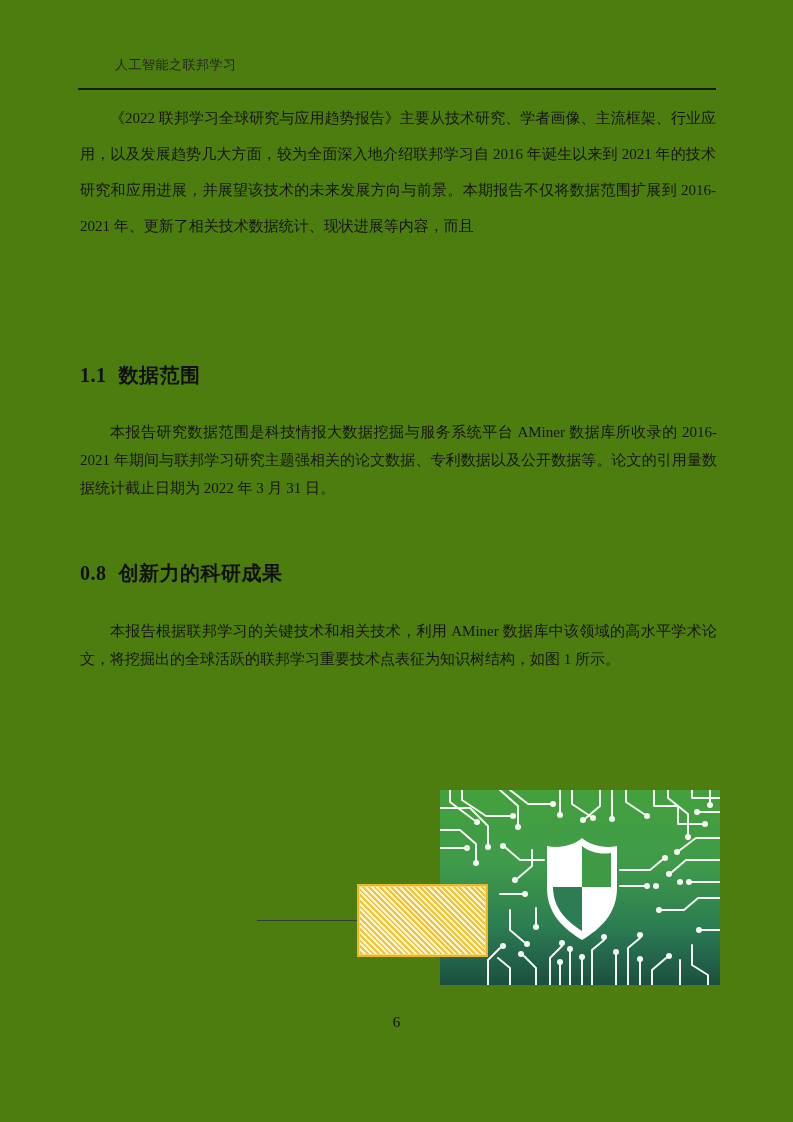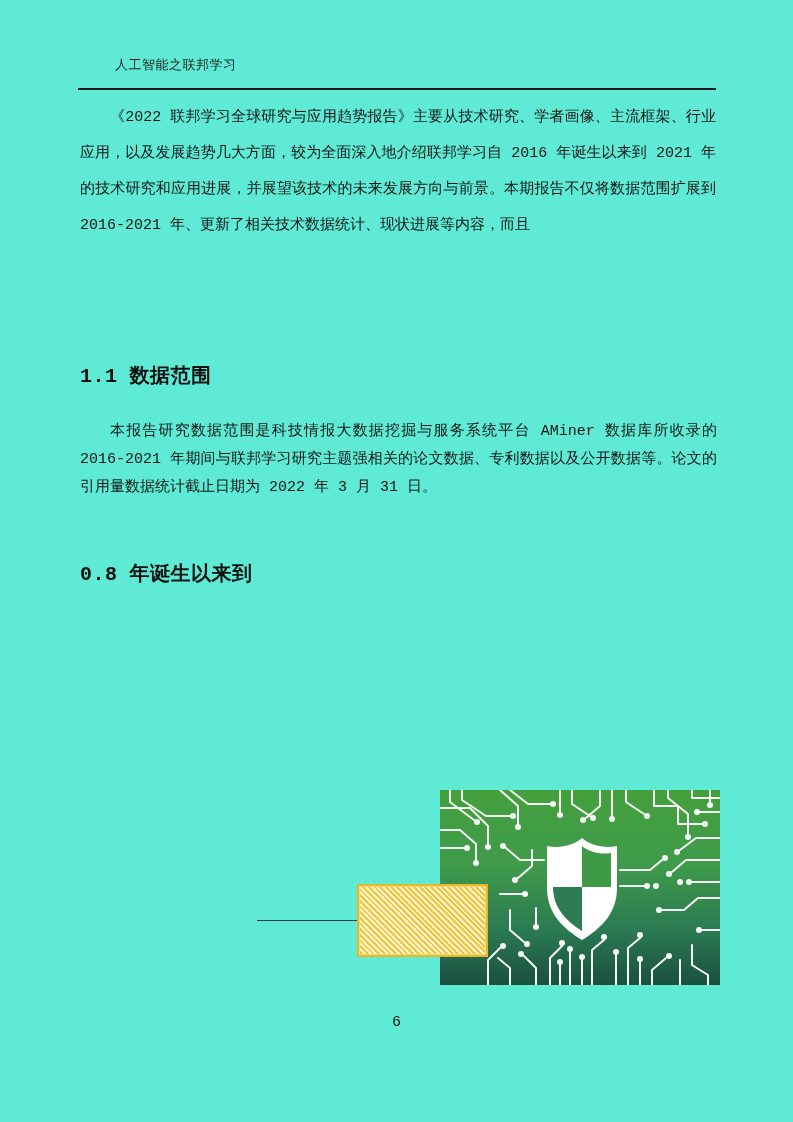--- a/index.html
+++ b/index.html
@@ -1,22 +1,22 @@
 <!DOCTYPE html>
 <html><head>
 <meta charset="utf-8">
 <style>
   html,body{margin:0;padding:0;background:#9e9e9e;}
   .page{
     position:relative;
     width:793px;height:1122px;
-    background:#5eead4;
+    background:#4d7c0f;
     margin:0 auto;
     overflow:hidden;
-    font-family:Liberation Mono, monospace;
+    font-family:Liberation Serif, serif;
     color:#1c1c1c;
   }
   
   .header-left{
     position:absolute;left:115px;top:56px;
     font-size:13px;color:#262626;letter-spacing:.5px;
   }
   .header-right{
     position:absolute;right:109px;top:56px;
     font-size:13px;font-weight:bold;color:#1c1c1c;letter-spacing:.3px;
@@ -88,22 +88,23 @@
   <div class="twocol">
     <p class="col-left">《2022 联邦学习全球研究与应用趋势报告》主要从技术研究、学者画像、主流框架、行业应用，以及发展趋势几大方面，较为全面深入地介绍联邦学习自 2016 年诞生以来到 2021 年的技术研究和应用进展，并展望该技术的未来发展方向与前景。本期报告不仅将数据范围扩展到 2016-2021 年、更新了相关技术数据统计、现状进展等内容，而且</p>
   </div>
 
   <div class="sec-heading h-11">
     <span class="sec-num">1.1</span><span>数据范围</span>
   </div>
   <p class="sec-body b-11">本报告研究数据范围是科技情报大数据挖掘与服务系统平台 AMiner 数据库所收录的 2016-2021 年期间与联邦学习研究主题强相关的论文数据、专利数据以及公开数据等。论文的引用量数据统计截止日期为 2022 年 3 月 31 日。</p>
 
   <div class="sec-heading h-12">
-    <span class="sec-num">0.8</span><span>年诞生以来到</span>
+    <span class="sec-num">0.8</span><span>创新力的科研成果</span>
   </div>
+  <p class="sec-body b-12">本报告根据联邦学习的关键技术和相关技术，利用 AMiner 数据库中该领域的高水平学术论文，将挖掘出的全球活跃的联邦学习重要技术点表征为知识树结构，如图 1 所示。</p>
 
   <svg class="circuit-img" viewBox="0 0 280 195" preserveAspectRatio="none" xmlns="http://www.w3.org/2000/svg">
     <defs>
       <linearGradient id="bgGrad" x1="0" y1="0" x2="0" y2="1">
         <stop offset="0%" stop-color="#44a03c"></stop>
         <stop offset="38%" stop-color="#3f9b4a"></stop>
         <stop offset="72%" stop-color="#2b7a52"></stop>
         <stop offset="100%" stop-color="#1b4f41"></stop>
       </linearGradient>
       <clipPath id="shieldInner">

